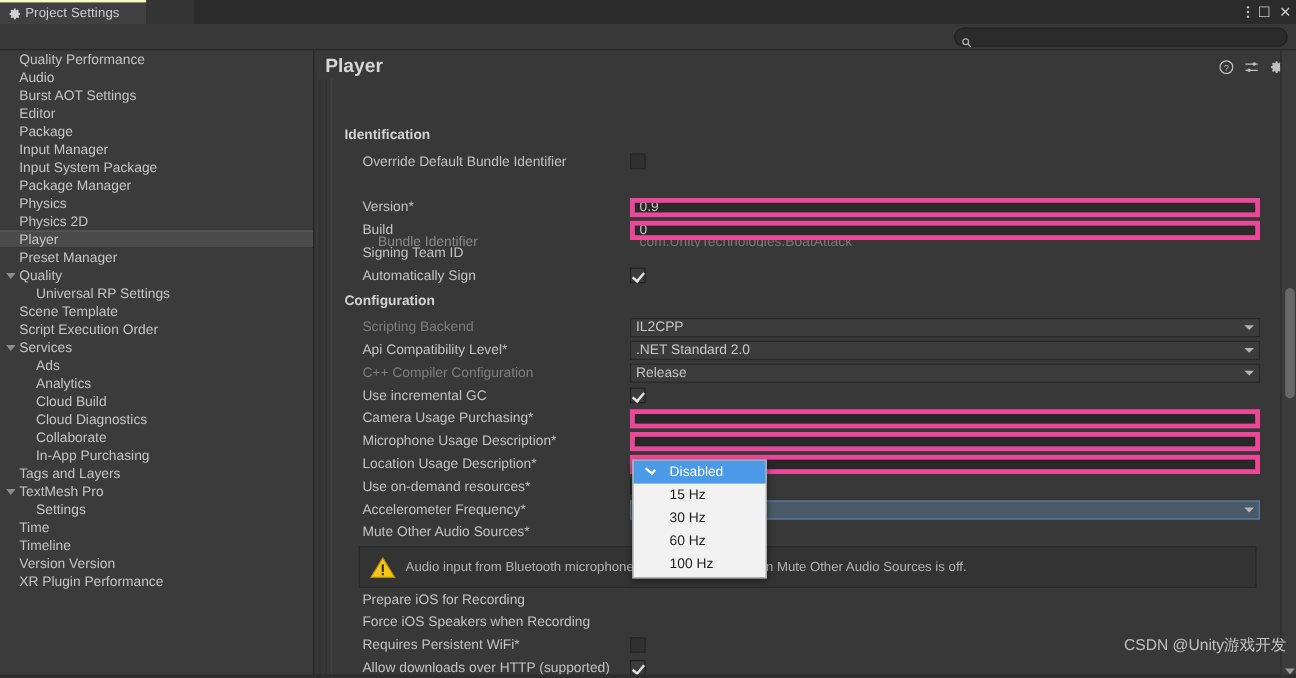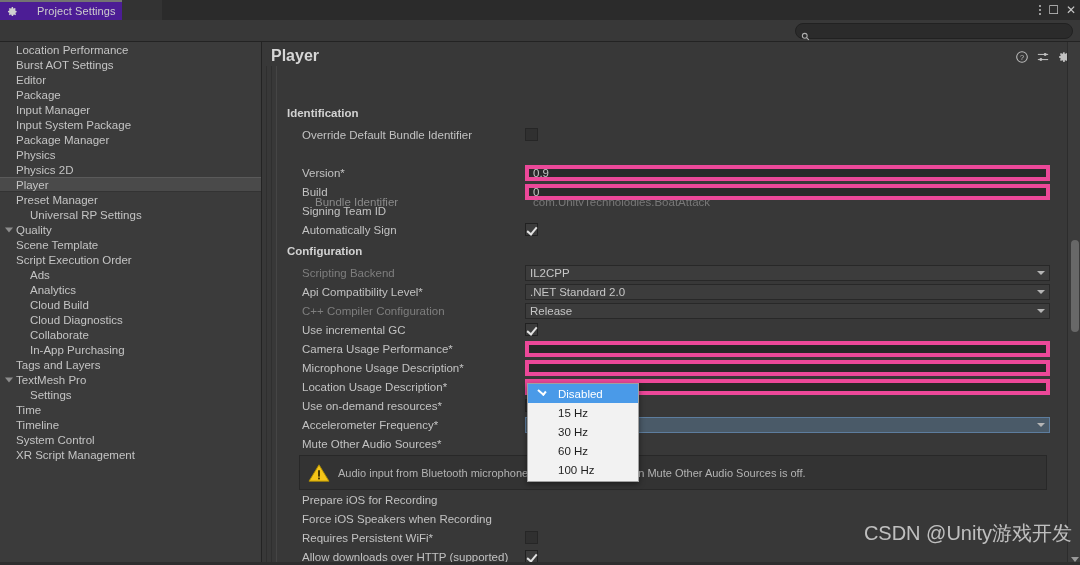--- a/index.html
+++ b/index.html
@@ -12,23 +12,23 @@
   }
   #app { position: relative; width: 1080px; height: 565px; background: #383838; }
 
   
   .tabbar {
     position: absolute; left: 0; top: 0; width: 1080px; height: 20px;
     background: #2b2b2b;
   }
   .tab-active {
     position: absolute; left: 0; top: 0; width: 122px; height: 20px;
-    background: #4c1d95;
-    border-top: 2px solid #737373;
-    display: flex; align-items: center; gap: 19px;
+    background: #404040;
+    border-top: 2px solid #fef9c3;
+    display: flex; align-items: center; gap: 3px;
     padding-left: 7px;
   }
   .tab-active .tab-label {
     font-size: 11px; color: #cdcdcd; letter-spacing: .1px;
   }
   .gear-glyph {
     width: 11px; height: 11px; position: relative; flex: 0 0 auto;
   }
   .gear-glyph svg { display: block; }
   .tab-spacer {
@@ -198,21 +198,21 @@
   .scroll-dn {
     position: absolute; left: 3px; bottom: 3px;
     width: 0; height: 0;
     border-left: 4px solid transparent; border-right: 4px solid transparent;
     border-top: 5px solid #9a9a9a;
   }
 
   
   .watermark {
     position: absolute; right: 8px; bottom: 18px;
-    font-size: 20px; color: rgba(225,225,225,.80);
+    font-size: 13px; color: rgba(225,225,225,.80);
     font-family: "Liberation Sans", sans-serif;
     pointer-events: none; white-space: nowrap;
   }
   .bottomstrip {
     position: absolute; left: 0; bottom: 0; width: 1080px; height: 3px;
     background: #2e2e2e;
   }
 </style>
 </head>
 <body>
@@ -248,21 +248,24 @@
           <circle cx="5" cy="5" r="3.2" fill="none" stroke="#b0b0b0" stroke-width="1.4"></circle>
           <line x1="7.4" y1="7.4" x2="10.5" y2="10.5" stroke="#b0b0b0" stroke-width="1.5"></line>
         </svg>
       </span>
       <input type="text" value="" placeholder="" style="">
     </div>
   </div>
 
   <div class="sidebar" id="sidebar">
       <div class="side-item">
-        <span>Location Performance</span>
+        <span>Quality Performance</span>
+      </div>
+      <div class="side-item">
+        <span>Audio</span>
       </div>
       <div class="side-item">
         <span>Burst AOT Settings</span>
       </div>
       <div class="side-item">
         <span>Editor</span>
       </div>
       <div class="side-item">
         <span>Package</span>
       </div>
@@ -280,32 +283,36 @@
       </div>
       <div class="side-item">
         <span>Physics 2D</span>
       </div>
       <div class="side-item selected">
         <span>Player</span>
       </div>
       <div class="side-item">
         <span>Preset Manager</span>
       </div>
-      <div class="side-item indent">
-        <span>Universal RP Settings</span>
-      </div>
       <div class="side-item">
         <span class="foldout-arrow"></span>
         <span>Quality</span>
       </div>
+      <div class="side-item indent">
+        <span>Universal RP Settings</span>
+      </div>
       <div class="side-item">
         <span>Scene Template</span>
       </div>
       <div class="side-item">
         <span>Script Execution Order</span>
+      </div>
+      <div class="side-item">
+        <span class="foldout-arrow"></span>
+        <span>Services</span>
       </div>
       <div class="side-item indent">
         <span>Ads</span>
       </div>
       <div class="side-item indent">
         <span>Analytics</span>
       </div>
       <div class="side-item indent">
         <span>Cloud Build</span>
       </div>
@@ -328,24 +335,24 @@
       <div class="side-item indent">
         <span>Settings</span>
       </div>
       <div class="side-item">
         <span>Time</span>
       </div>
       <div class="side-item">
         <span>Timeline</span>
       </div>
       <div class="side-item">
-        <span>System Control</span>
-      </div>
-      <div class="side-item">
-        <span>XR Script Management</span>
+        <span>Version Version</span>
+      </div>
+      <div class="side-item">
+        <span>XR Plugin Performance</span>
       </div>
     </div>
 
   <div class="main">
     <div class="page-title">Player</div>
 
     <div class="hdr-icons">
       <span>
         <svg width="12" height="12" viewBox="0 0 14 14">
           <circle cx="7" cy="7" r="6.2" fill="none" stroke="#c0c0c0" stroke-width="1.2"></circle>
@@ -419,21 +426,21 @@
             <div class="field popup readonly">
               <span>Release</span>
               <span class="popup-arrow"></span>
             </div>
           </div>
           <div class="row" style="top: 255px;">
             <span class="lbl">Use incremental GC</span>
             <span class="chk on"></span>
           </div>
           <div class="row" style="top: 274px;">
-            <span class="lbl">Camera Usage Performance*</span>
+            <span class="lbl">Camera Usage Purchasing*</span>
             <div class="field empty"></div>
           </div>
           <div class="row" style="top: 293px;">
             <span class="lbl">Microphone Usage Description*</span>
             <div class="field empty"></div>
           </div>
           <div class="row" style="top: 312px;">
             <span class="lbl">Location Usage Description*</span>
             <div class="field empty"></div>
           </div>

